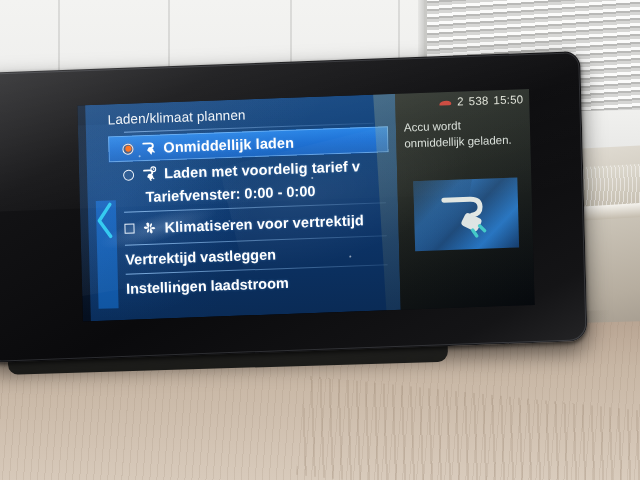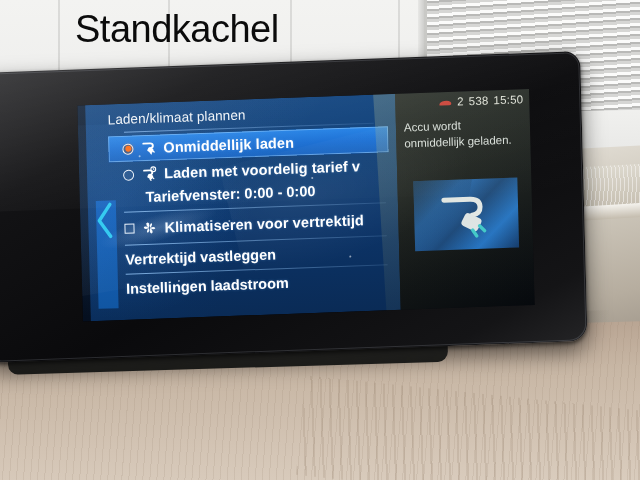--- a/index.html
+++ b/index.html
@@ -448,21 +448,20 @@
   <div class="sill">
     <div class="sill-speck" style="left:40px;top:18px"></div>
     <div class="sill-speck" style="left:190px;top:30px"></div>
     <div class="sill-speck" style="left:320px;top:12px"></div>
   </div>
 
   <div class="floor-shadow"></div>
   <div class="floor"></div>
   <div class="floor-grain"></div>
 
-  <div class="heading">Standkachel</div>
 
   <div id="monitor">
     <div class="bezel-foot"></div>
     <div class="bezel">
 
       <div id="screen">
 
         <div class="ui-darkstrip"></div>
         <div class="ui-blue"></div>
         <div class="ui-leftcol"></div>

